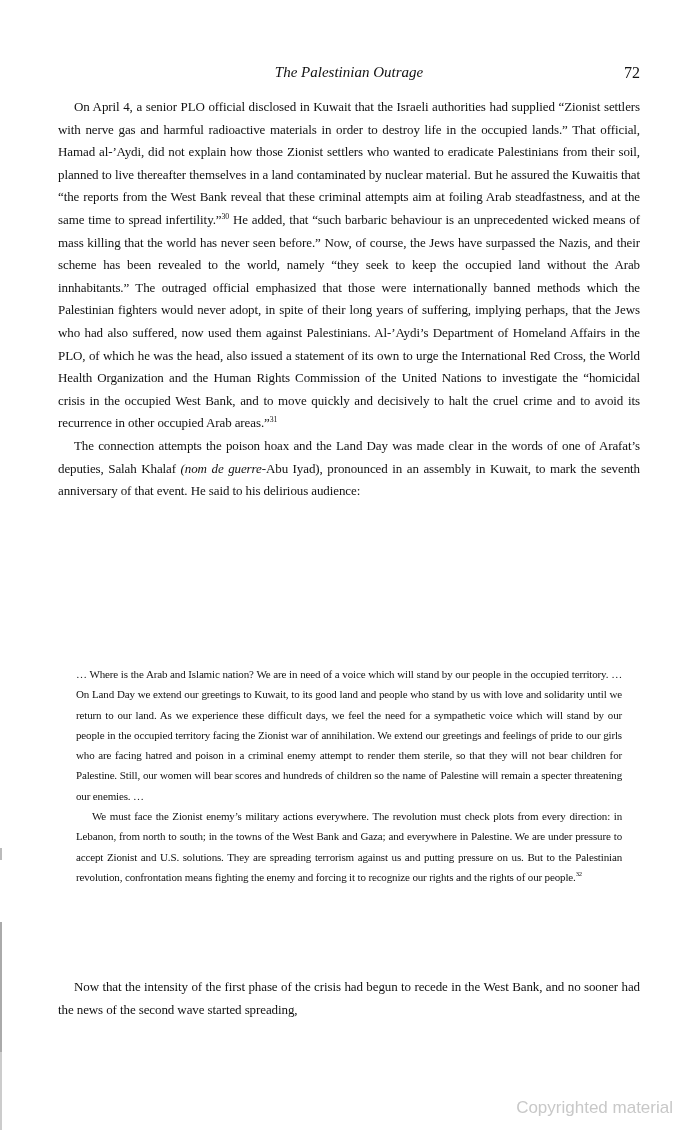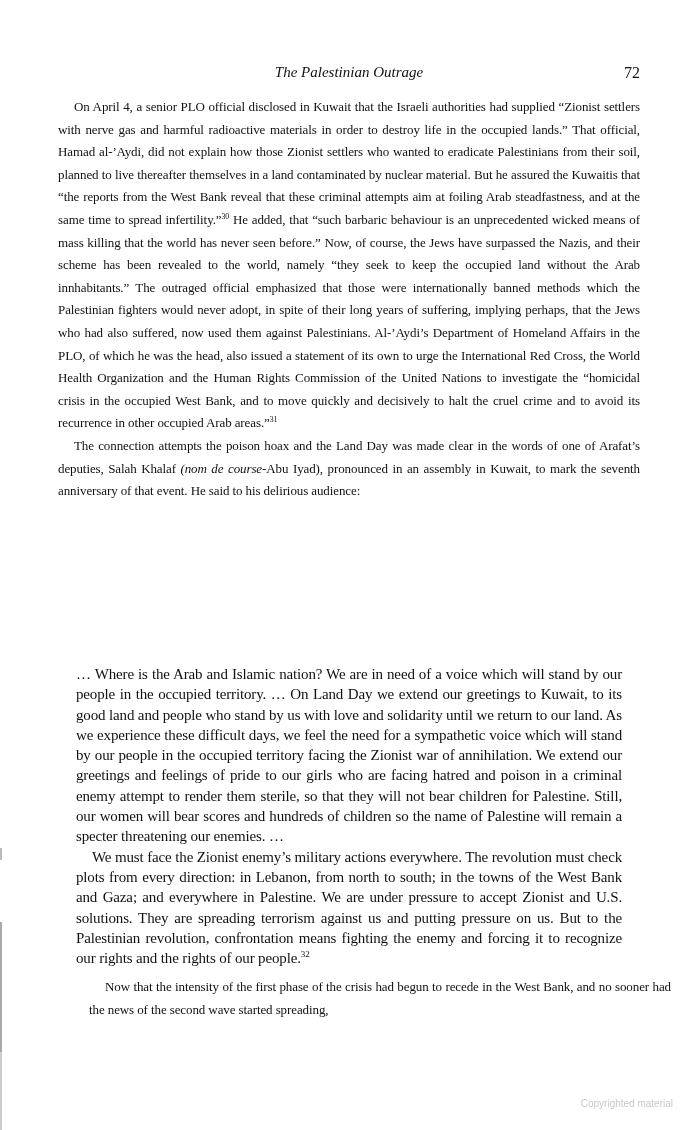--- a/index.html
+++ b/index.html
@@ -12,53 +12,53 @@
   .running-title { position: absolute; left: 0; right: 0; text-align: center; font-style: italic; top: 0; }
   .page-number { position: absolute; right: 0; top: 0; font-size: 16px; }
   .body-text {
     position: absolute; left: 58px; width: 582px;
     font-family: "Liberation Serif", serif; font-size: 13px; line-height: 22.6px;
     text-align: justify; letter-spacing: -0.1px;
   }
   .body-text p { margin: 0; text-indent: 16px; }
   .block-quote {
     position: absolute; left: 76px; width: 546px;
-    font-family: "Liberation Serif", serif; font-size: 15px; line-height: 20.3px;
+    font-family: "Liberation Serif", serif; font-size: 11px; line-height: 20.3px;
     text-align: justify; letter-spacing: -0.15px;
   }
   .block-quote p { margin: 0; }
   .block-quote p.cont { text-indent: 16px; font-family: Liberation Serif, serif; }
   sup { font-size: 60%; line-height: 0; vertical-align: super; }
   .copyright {
     position: absolute; right: 12px; top: 1098px;
-    font-family: "Liberation Sans", sans-serif; font-size: 10px; color: #c8c8c8;
+    font-family: "Liberation Sans", sans-serif; font-size: 17px; color: #c8c8c8;
   }
   .scan-edge { position: absolute; left: 0; width: 2px; background: #999; }
 </style>
 </head>
 <body>
 
 <div class="page">
 
   <div class="running-head">
     <span class="running-title">The Palestinian Outrage</span>
     <span class="page-number">72</span>
   </div>
 
   <div class="body-text" style="top:96px;">
     <p><span>On April 4, a senior PLO official disclosed in Kuwait that the Israeli authorities had supplied “Zionist settlers with nerve gas and harmful radioactive materials in order to destroy life in the occupied lands.” That official, Hamad al-’Aydi, did not explain how those Zionist settlers who wanted to eradicate Palestinians from their soil, planned to live thereafter themselves in a land contaminated by nuclear material. But he assured the Kuwaitis that “the reports from the West Bank reveal that these criminal attempts aim at foiling Arab steadfastness, and at the same time to spread infertility.”</span><sup>30</sup><span> He added, that “such barbaric behaviour is an unprecedented wicked means of mass killing that the world has never seen before.” Now, of course, the Jews have surpassed the Nazis, and their scheme has been revealed to the world, namely “they seek to keep the occupied land without the Arab innhabitants.” The outraged official emphasized that those were internationally banned methods which the Palestinian fighters would never adopt, in spite of their long years of suffering, implying perhaps, that the Jews who had also suffered, now used them against Palestinians. Al-’Aydi’s Department of Homeland Affairs in the PLO, of which he was the head, also issued a statement of its own to urge the International Red Cross, the World Health Organization and the Human Rights Commission of the United Nations to investigate the “homicidal crisis in the occupied West Bank, and to move quickly and decisively to halt the cruel crime and to avoid its recurrence in other occupied Arab areas.”</span><sup>31</sup></p>
-    <p><span>The connection attempts the poison hoax and the Land Day was made clear in the words of one of Arafat’s deputies, Salah Khalaf </span><i>(nom de course</i><span>-Abu Iyad), pronounced in an assembly in Kuwait, to mark the seventh anniversary of that event. He said to his delirious audience:</span></p>
+    <p><span>The connection attempts the poison hoax and the Land Day was made clear in the words of one of Arafat’s deputies, Salah Khalaf </span><i>(nom de guerre</i><span>-Abu Iyad), pronounced in an assembly in Kuwait, to mark the seventh anniversary of that event. He said to his delirious audience:</span></p>
   </div>
 
   <div class="block-quote" style="top:664px;">
     <p>… Where is the Arab and Islamic nation? We are in need of a voice which will stand by our people in the occupied territory. … On Land Day we extend our greetings to Kuwait, to its good land and people who stand by us with love and solidarity until we return to our land. As we experience these difficult days, we feel the need for a sympathetic voice which will stand by our people in the occupied territory facing the Zionist war of annihilation. We extend our greetings and feelings of pride to our girls who are facing hatred and poison in a criminal enemy attempt to render them sterile, so that they will not bear children for Palestine. Still, our women will bear scores and hundreds of children so the name of Palestine will remain a specter threatening our enemies. …</p>
     <p class="cont"><span>We must face the Zionist enemy’s military actions everywhere. The revolution must check plots from every direction: in Lebanon, from north to south; in the towns of the West Bank and Gaza; and everywhere in Palestine. We are under pressure to accept Zionist and U.S. solutions. They are spreading terrorism against us and putting pressure on us. But to the Palestinian revolution, confrontation means fighting the enemy and forcing it to recognize our rights and the rights of our people.</span><sup>32</sup></p>
   </div>
 
-  <div class="body-text" style="top:976px;margin-left:31px;">
+  <div class="body-text" style="top:976px;">
     <p>Now that the intensity of the first phase of the crisis had begun to recede in the West Bank, and no sooner had the news of the second wave started spreading,</p>
   </div>
 
   <div class="scan-edge" style="top:848px;height:12px;background:#bbb;"></div>
   <div class="scan-edge" style="top:922px;height:130px;background:#aaa;"></div>
   <div class="scan-edge" style="top:1052px;height:78px;background:#ccc;"></div>
 
   <div class="copyright">Copyrighted material</div>
 </div>
 

